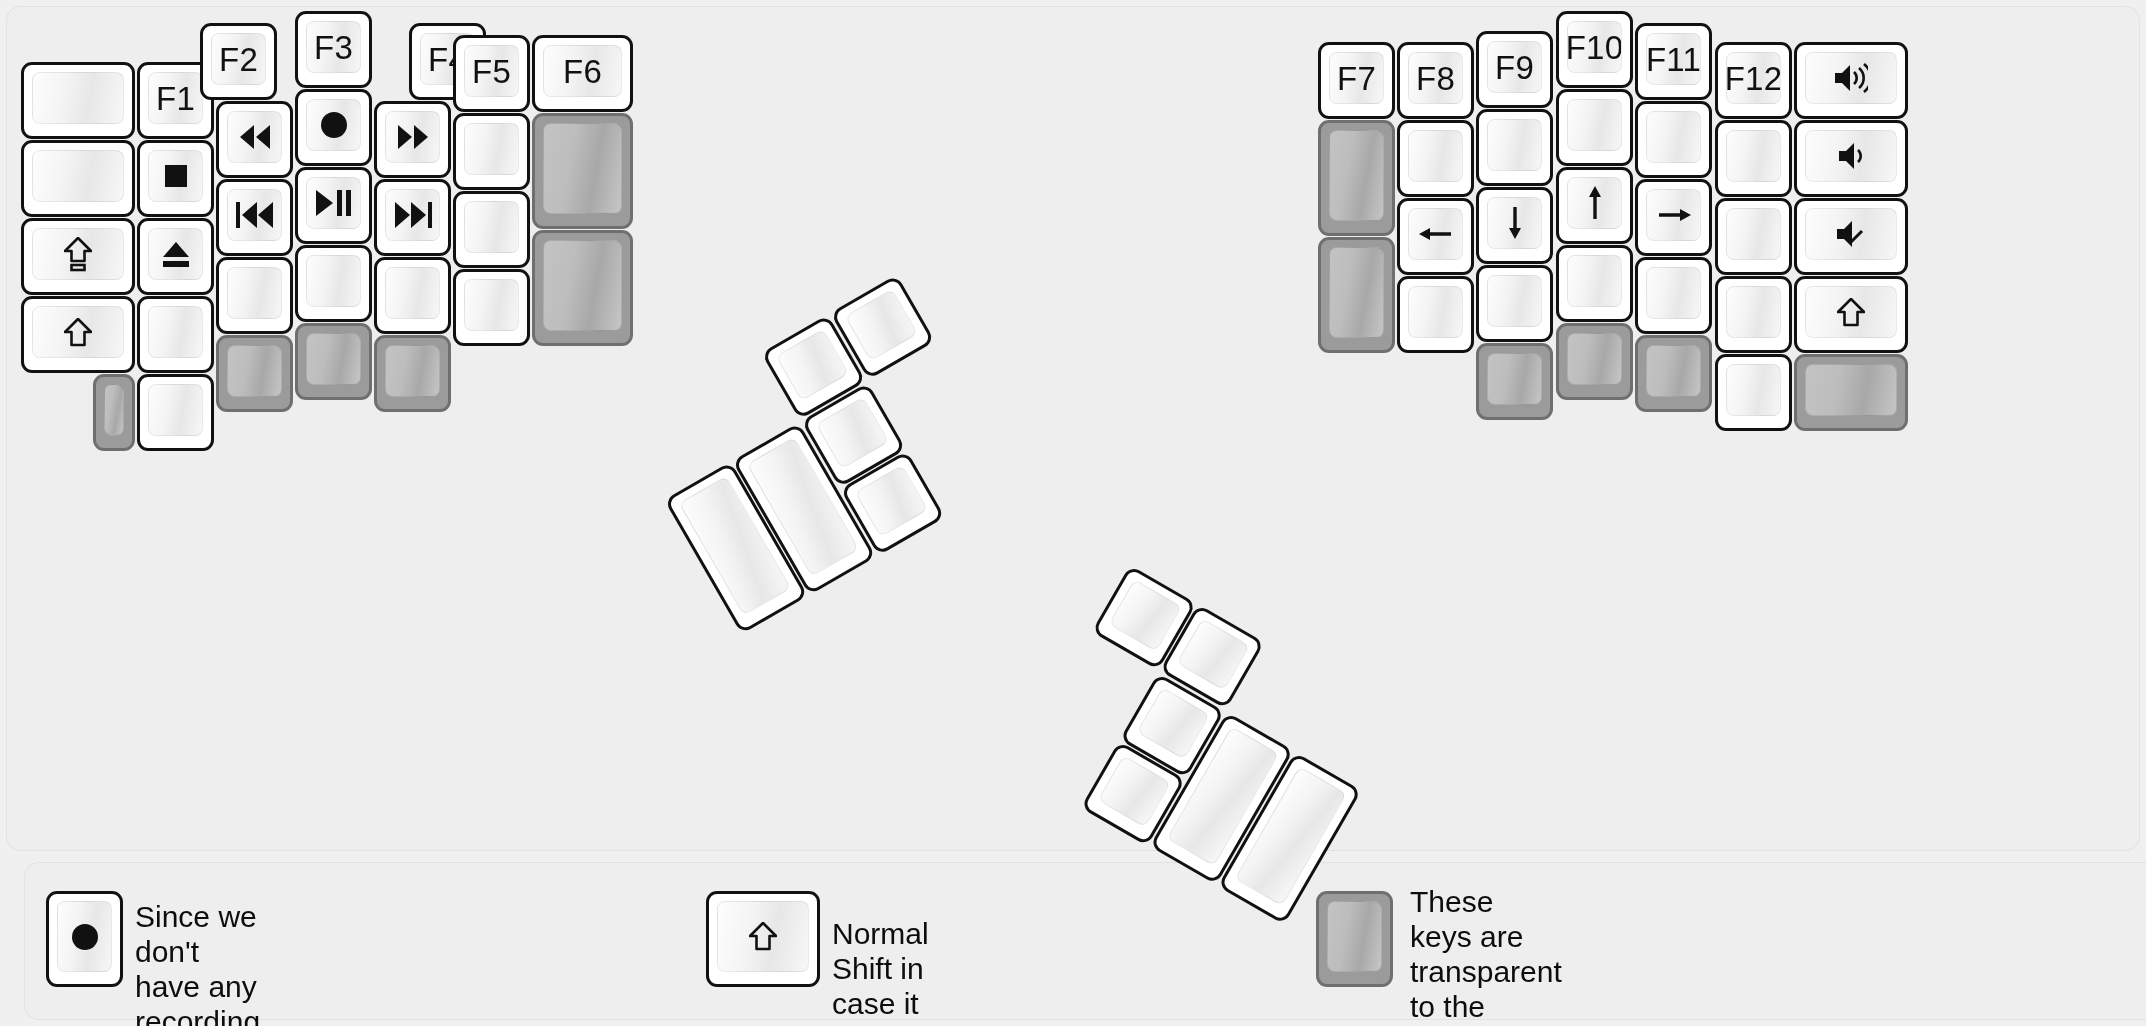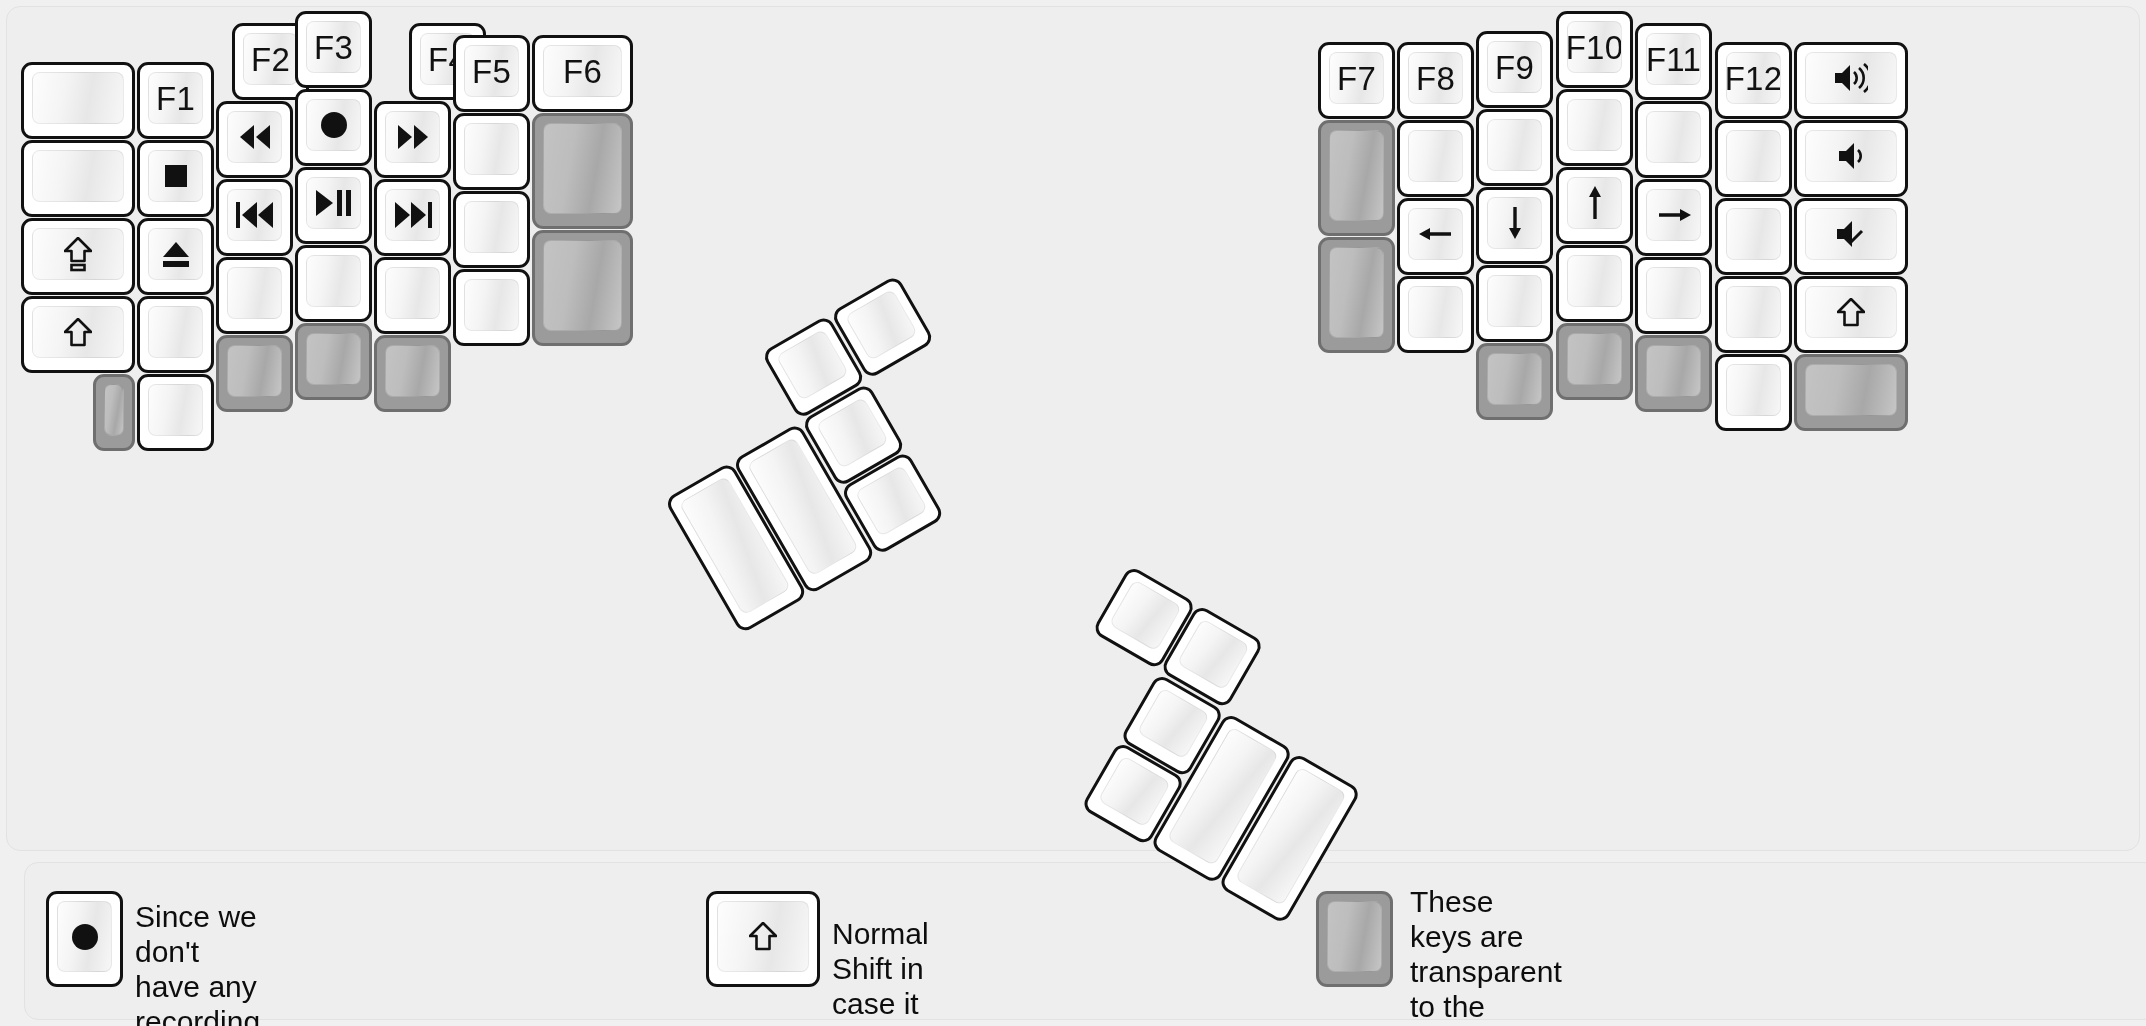--- a/index.html
+++ b/index.html
@@ -138,21 +138,21 @@
             </svg>
           </span>
         </div>
       </div>
       <div class="key" style="left: 137px; top: 296px; width: 77px; height: 77px; z-index: 6;">
         <div class="cap"></div>
       </div>
       <div class="key" style="left: 137px; top: 374px; width: 77px; height: 77px; z-index: 6;">
         <div class="cap"></div>
       </div>
-      <div class="key" style="left: 232px; top: 23px; width: 77px; height: 77px; z-index: 7;">
+      <div class="key" style="left: 200px; top: 23px; width: 77px; height: 77px; z-index: 7;">
         <div class="cap">
           <span class="legend-txt">F2</span>
         </div>
       </div>
       <div class="key" style="left: 216px; top: 101px; width: 77px; height: 77px; z-index: 7;">
         <div class="cap">
           <span class="glyph">
             <svg width="36" height="26" viewBox="0 0 36 26" xmlns="http://www.w3.org/2000/svg">
               <polygon points="17,1 17,25 3,13" fill="#111111"></polygon>
               <polygon points="33,1 33,25 19,13" fill="#111111"></polygon>

